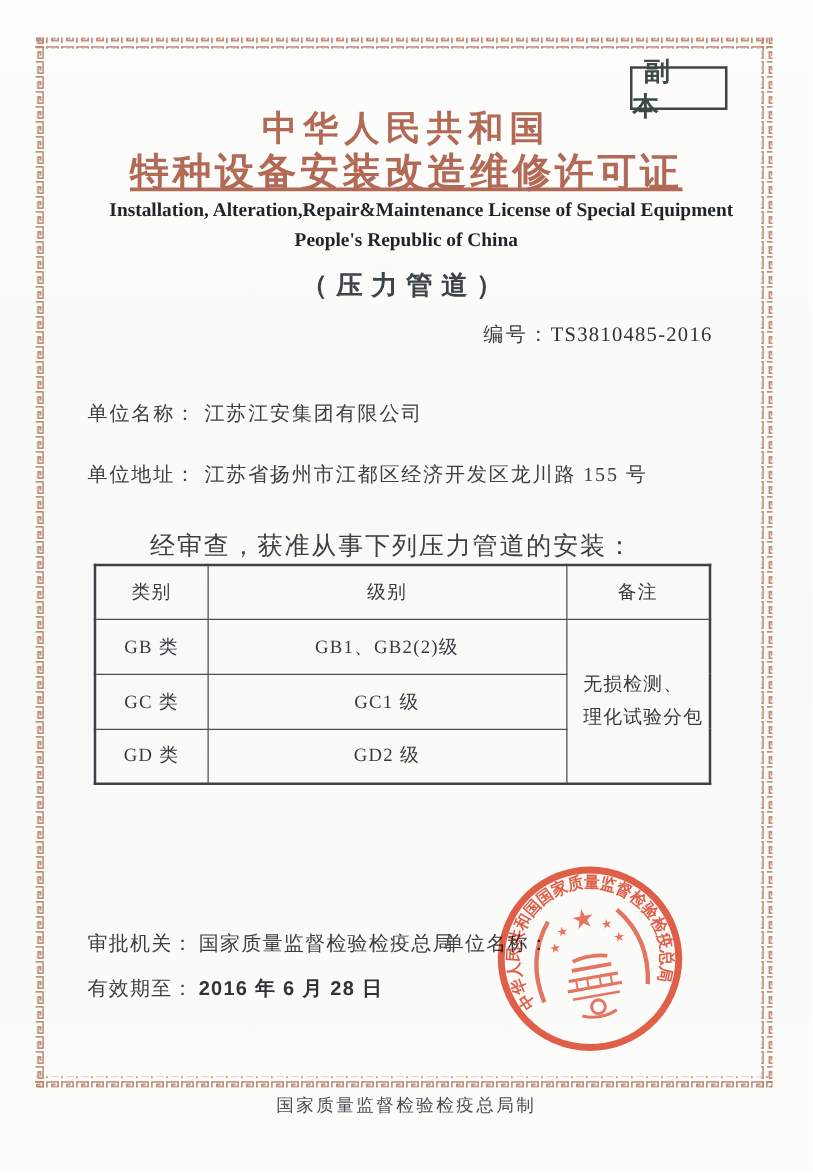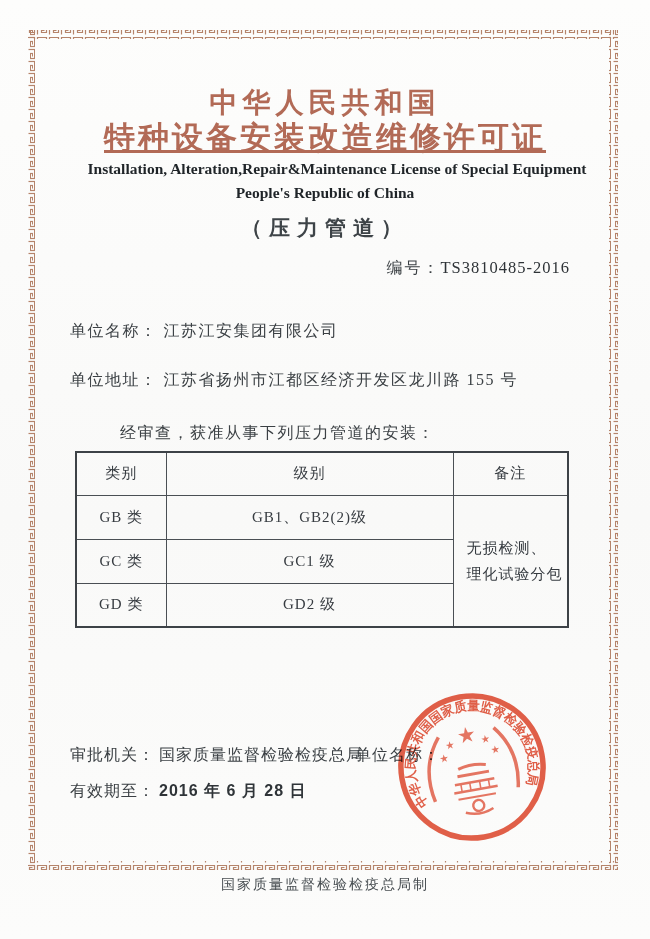--- a/index.html
+++ b/index.html
@@ -49,21 +49,21 @@
 
   .license-line { top: 258px; right: 80px; font-size: 16px; }
   .license-line .lbl { letter-spacing: 2px; }
   .license-line .val { font-size: 16.5px; color: #2e3337; letter-spacing: 1px; }
 
   .field-row { left: 70px; font-size: 16px; letter-spacing: 1.5px; color: #3b4044; }
   .field-row .val { margin-left: 6px; font-family: Liberation Serif, serif; }
   .row-name { top: 321px; }
   .row-addr { top: 354px; margin-top: 16px; }
 
-  .approval-note { left: 120px; top: 423px; font-size: 16px; letter-spacing: 1.5px; text-align: center; }
+  .approval-note { left: 120px; top: 423px; font-size: 20px; letter-spacing: 1.5px; text-align: center; }
 
   .lic-table {
     left: 75px; top: 451px; width: 492px;
     border-collapse: collapse; table-layout: fixed;
     font-size: 15px; color: #363b40;
     border: 2px solid #3d4247;
   }
   .lic-table th, .lic-table td {
     border: 1px solid #4a4f54;
     text-align: center; font-weight: 400;
@@ -109,20 +109,21 @@
       <pattern id="meaV" width="12" height="9" patternUnits="userSpaceOnUse" patternTransform="rotate(90)">
         <path d="M1.5 7.5 L1.5 1.5 L10.5 1.5 L10.5 5.5 L5.5 5.5 L5.5 3.5 L8.5 3.5" fill="none" stroke="#b5846b" stroke-width="1.2"></path>
       </pattern>
     </defs>
     <rect x="28" y="30" width="590" height="9" fill="url(#meaH)"></rect>
     <rect x="28" y="861" width="590" height="9" fill="url(#meaH)"></rect>
     <rect x="28" y="30" width="9" height="840" fill="url(#meaV)"></rect>
     <rect x="609" y="30" width="9" height="840" fill="url(#meaV)"></rect>
   </svg>
 
+  <div class="abs copy-badge">副 本</div>
 
   <div class="abs center title-cn-1">中华人民共和国</div>
   <div class="abs center title-cn-2">特种设备安装改造维修许可证</div>
   <div class="abs center title-en-1">Installation, Alteration,Repair&amp;Maintenance License of Special Equipment</div>
   <div class="abs center title-en-2">People's Republic of China</div>
   <div class="abs center subtitle">（压力管道）</div>
 
   <div class="abs license-line">
     <span class="lbl">编号：</span><span class="val">TS3810485-2016</span>
   </div>

